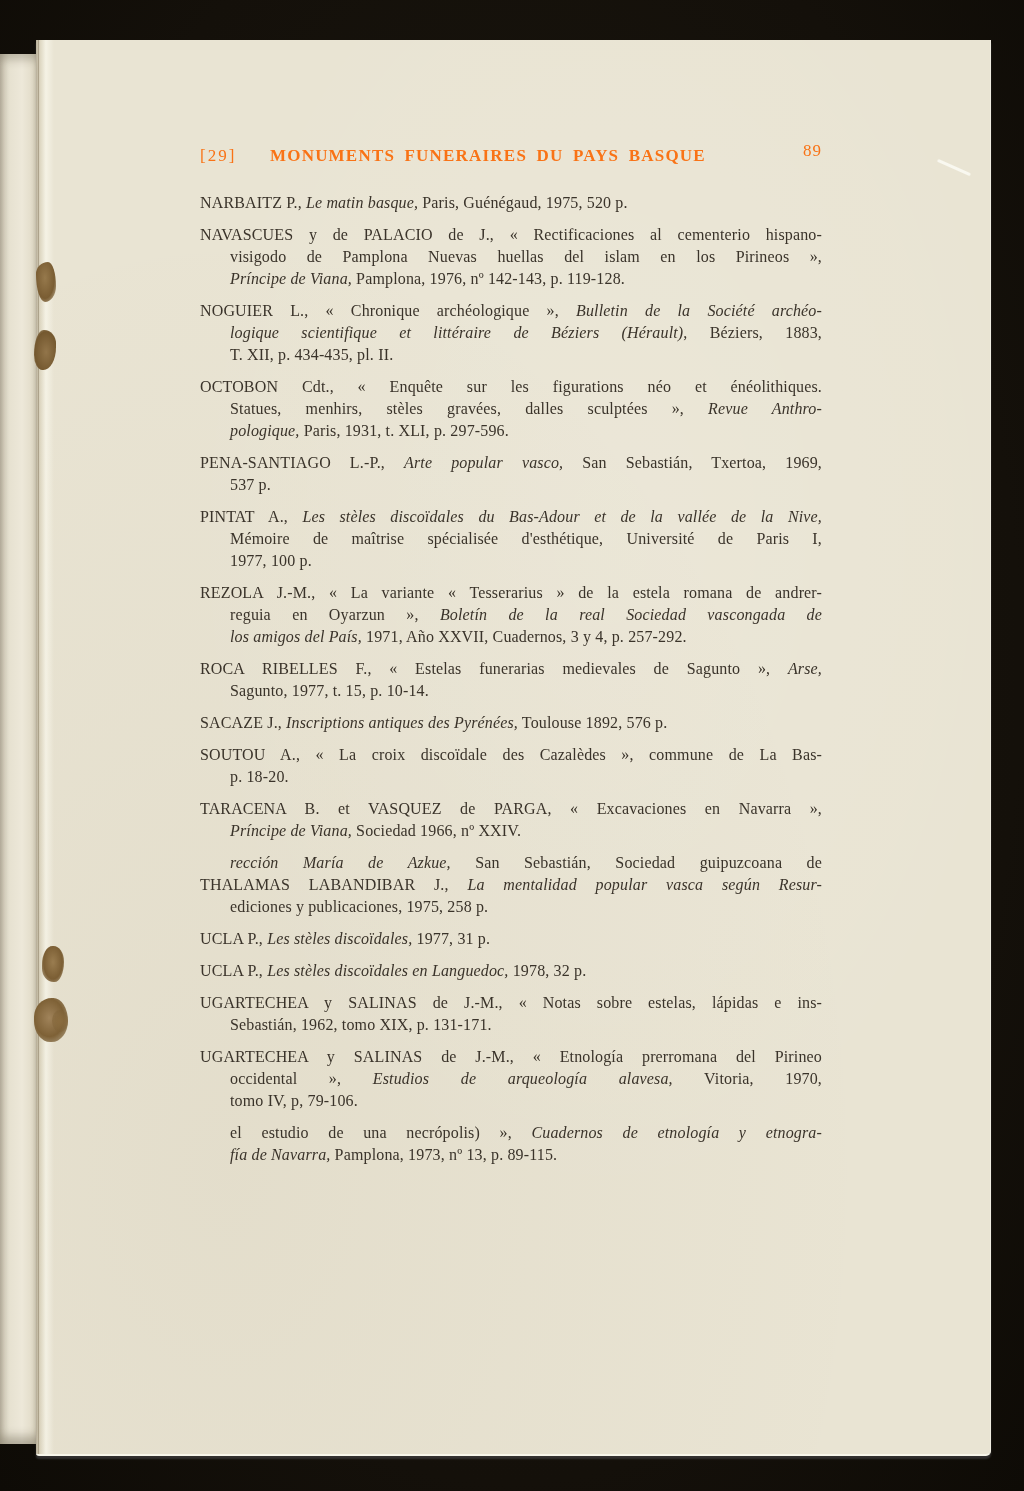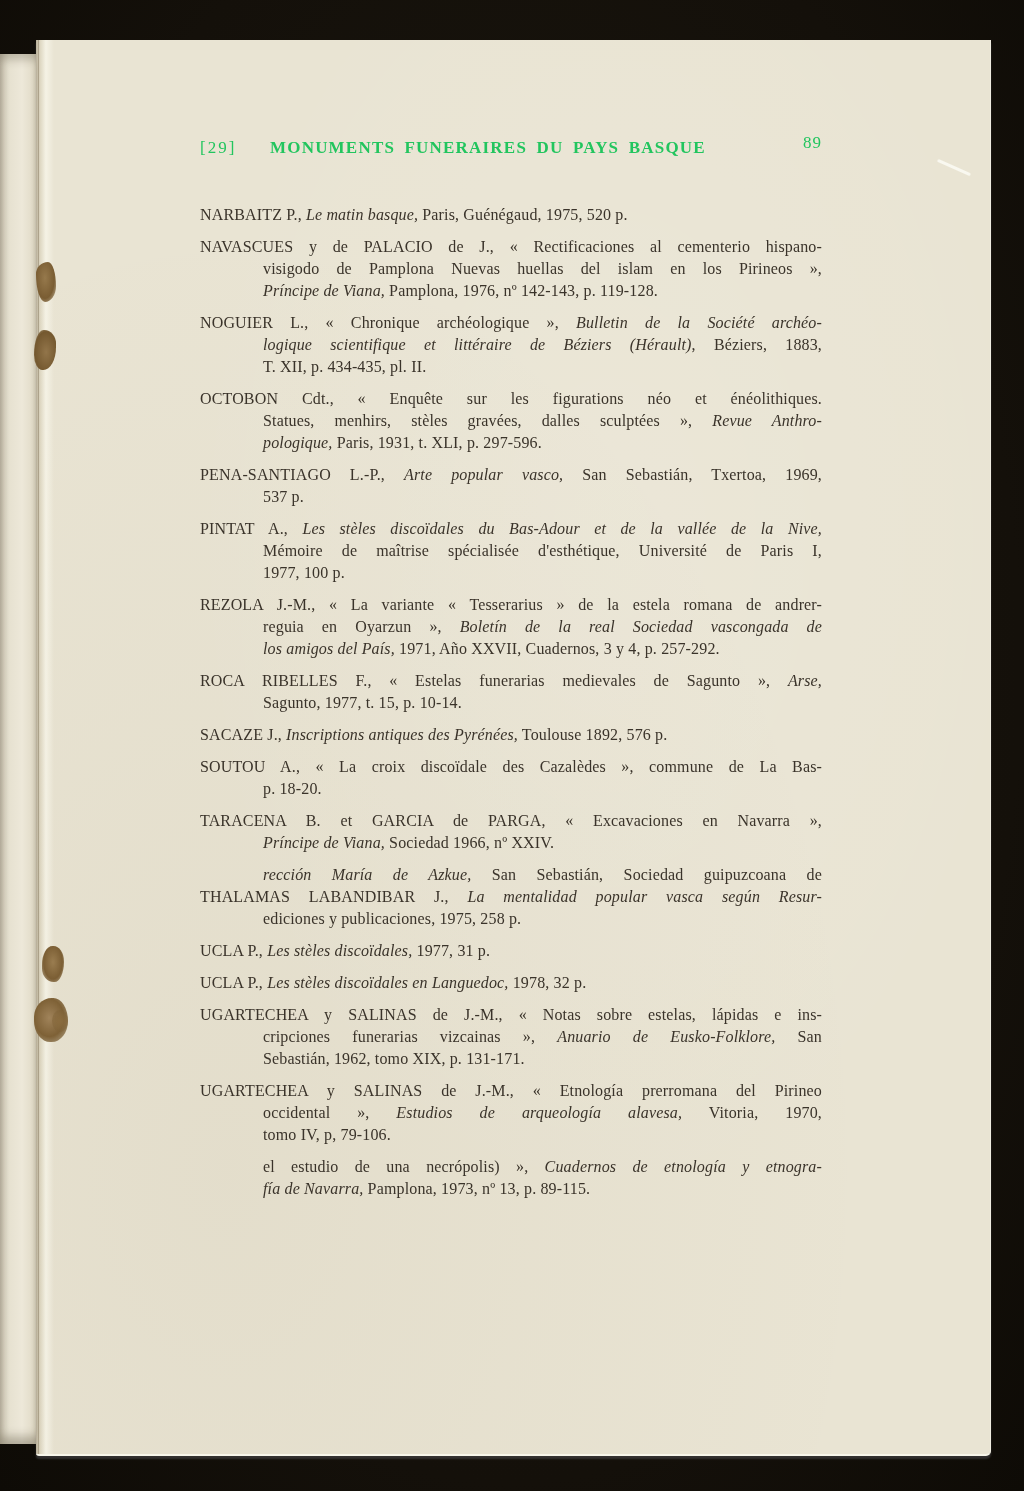--- a/index.html
+++ b/index.html
@@ -49,33 +49,33 @@
   .stain.s3{left:42px;top:946px;width:22px;height:36px;border-radius:50% 50% 45% 55%/55% 45% 60% 40%;
     background:radial-gradient(ellipse at 50% 45%, #9a7d50 0%, #7b5e34 60%, rgba(110,84,45,.3) 100%);}
   .stain.s4{left:34px;top:998px;width:34px;height:44px;border-radius:55% 45% 50% 50%/45% 55% 50% 50%;
     background:radial-gradient(ellipse at 45% 45%, #a0835a 0%, #7e6136 55%, rgba(100,76,40,.35) 100%);}
   .stain.s4b{left:52px;top:1010px;width:16px;height:22px;border-radius:50%;
     background:radial-gradient(circle, #8a6c3f 0%, rgba(110,84,45,.25) 100%);}
 
   
   .content{position:absolute;left:200px;top:0;width:622px;color:#3a332a;}
   .header{
-    position:absolute;left:0;top:138px;width:100%;
+    position:absolute;left:0;top:146px;width:100%;
     display:flex;align-items:baseline;
-    font-size:17px;color:#22c55e;
+    font-size:17px;color:#f97316;
   }
   .header .bracket{width:70px;letter-spacing:2px;}
   .header .title{flex:1;text-align:left;letter-spacing:1.2px;word-spacing:4px;font-weight:bold;}
   .header .pageno{width:46px;text-align:right;position:relative;top:-5px;letter-spacing:1px;}
 
-  .bib{position:absolute;left:0;top:204px;width:100%;font-size:16px;}
+  .bib{position:absolute;left:0;top:192px;width:100%;font-size:16px;}
   .entry{margin:0 0 10px 0;}
   .line{line-height:22px;text-align:justify;letter-spacing:.15px;}
   .line.just{text-align-last:justify;}
-  .line.cont{margin-left:63px;}
+  .line.cont{margin-left:30px;}
   .it{font-style:italic;}
 </style>
 </head>
 <body>
 
 <div class="backdrop"></div>
 <div class="stack"></div>
 
 <div class="page">
   <div class="fold"></div>
@@ -133,37 +133,36 @@
         <div class="line cont"><span>Sagunto, 1977, t. 15, p. 10-14.</span></div>
       </div>
       <div class="entry">
         <div class="line"><span>SACAZE J., </span><span class="it">Inscriptions antiques des Pyrénées,</span><span> Toulouse 1892, 576 p.</span></div>
       </div>
       <div class="entry">
         <div class="line just"><span>SOUTOU A., « La croix discoïdale des Cazalèdes », commune de La Bas-</span></div>
         <div class="line cont"><span>p. 18-20.</span></div>
       </div>
       <div class="entry">
-        <div class="line just"><span>TARACENA B. et GARCIA de PARGA, « Excavaciones en Navarra »,</span></div>
+        <div class="line just"><span>TARACENA B. et VASQUEZ de PARGA, « Excavaciones en Navarra »,</span></div>
         <div class="line cont"><span class="it">Príncipe de Viana,</span><span> Sociedad 1966, nº XXIV.</span></div>
       </div>
       <div class="entry">
         <div class="line cont just"><span class="it">rección María de Azkue,</span><span> San Sebastián, Sociedad guipuzcoana de</span></div>
         <div class="line just"><span>THALAMAS LABANDIBAR J., </span><span class="it">La mentalidad popular vasca según Resur-</span></div>
         <div class="line cont"><span>ediciones y publicaciones, 1975, 258 p.</span></div>
       </div>
       <div class="entry">
         <div class="line"><span>UCLA P., </span><span class="it">Les stèles discoïdales,</span><span> 1977, 31 p.</span></div>
       </div>
       <div class="entry">
         <div class="line"><span>UCLA P., </span><span class="it">Les stèles discoïdales en Languedoc,</span><span> 1978, 32 p.</span></div>
       </div>
       <div class="entry">
         <div class="line just"><span>UGARTECHEA y SALINAS de J.-M., « Notas sobre estelas, lápidas e ins-</span></div>
-        <div class="line cont just"><span>cripciones funerarias vizcainas », </span><span class="it">Anuario de Eusko-Folklore,</span><span> San</span></div>
         <div class="line cont"><span>Sebastián, 1962, tomo XIX, p. 131-171.</span></div>
       </div>
       <div class="entry">
         <div class="line just"><span>UGARTECHEA y SALINAS de J.-M., « Etnología prerromana del Pirineo</span></div>
         <div class="line cont just"><span>occidental », </span><span class="it">Estudios de arqueología alavesa,</span><span> Vitoria, 1970,</span></div>
         <div class="line cont"><span>tomo IV, p, 79-106.</span></div>
       </div>
       <div class="entry">
         <div class="line cont just"><span>el estudio de una necrópolis) », </span><span class="it">Cuadernos de etnología y etnogra-</span></div>
         <div class="line cont"><span class="it">fía de Navarra,</span><span> Pamplona, 1973, nº 13, p. 89-115.</span></div>

